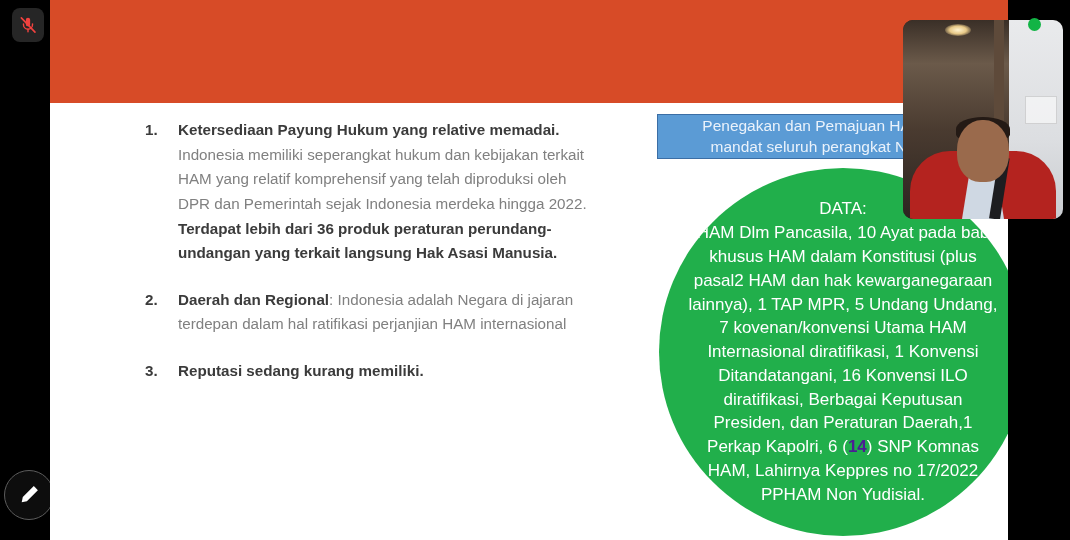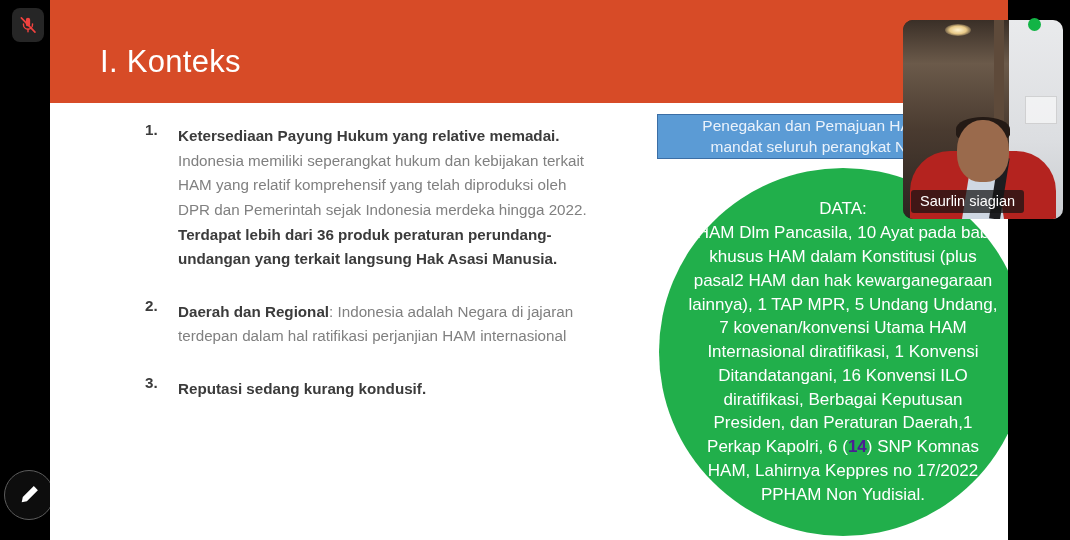--- a/index.html
+++ b/index.html
@@ -87,21 +87,20 @@
     font-size: 15.2px;
     font-weight: bold;
     color: #3b3b3b;
     line-height: 1.62;
   }
   .bullet-text {
     flex: 1 1 auto;
     font-size: 15.2px;
     line-height: 1.62;
     color: #808080;
-    margin-top: 6px;
   }
   .bullet-text b {
     color: #3b3b3b;
     font-weight: bold;
   }
 
   
   .blue-banner {
     position: absolute;
     left: 607px; top: 114px;
@@ -263,37 +262,36 @@
     <div class="pencil-btn">
       <svg width="24" height="24" viewBox="0 0 24 24" aria-hidden="true">
         <path d="M16.8 3.1l4.1 4.1-11 11-5.2 1.1 1.1-5.2z" fill="#ffffff"></path>
       </svg>
     </div>
   </div>
 
   <div class="slide">
 
     <div class="slide-header"></div>
-    <div class="slide-title">I. Konteks</div>
 
     <div class="bullets">
 
       <div class="bullet">
         <div class="bullet-num">1.</div>
         <div class="bullet-text"><b>Ketersediaan Payung Hukum yang relative memadai.</b><span> Indonesia memiliki seperangkat hukum dan kebijakan terkait HAM yang relatif komprehensif yang telah diproduksi oleh DPR dan Pemerintah sejak Indonesia merdeka hingga 2022. </span><b>Terdapat lebih dari 36 produk peraturan perundang-undangan yang terkait langsung Hak Asasi Manusia.</b></div>
       </div>
 
       <div class="bullet">
         <div class="bullet-num">2.</div>
         <div class="bullet-text"><b>Daerah dan Regional</b><span>: Indonesia adalah Negara di jajaran terdepan dalam hal ratifikasi perjanjian HAM internasional</span></div>
       </div>
 
       <div class="bullet">
         <div class="bullet-num">3.</div>
-        <div class="bullet-text"><b>Reputasi sedang kurang kondusif.</b></div>
+        <div class="bullet-text"><b>Reputasi sedang kurang memiliki.</b></div>
       </div>
 
     </div>
 
     <div class="blue-banner">
       <div>Penegakan dan Pemajuan HAM a</div>
       <div>mandat seluruh perangkat NEG</div>
     </div>
 
     <div class="green-circle">
@@ -308,15 +306,14 @@
     <div class="vid-lamp"></div>
     <div class="vid-doorframe"></div>
     <div class="vid-shelf"></div>
     <div class="vid-body"></div>
     <div class="vid-shirt"></div>
     <div class="vid-strap"></div>
     <div class="vid-hair"></div>
     <div class="vid-head"></div>
   </div>
   <div class="status-dot"></div>
-  <div class="video-name">Saurlin siagian</div>
 
 </div>
 
 </body></html>

